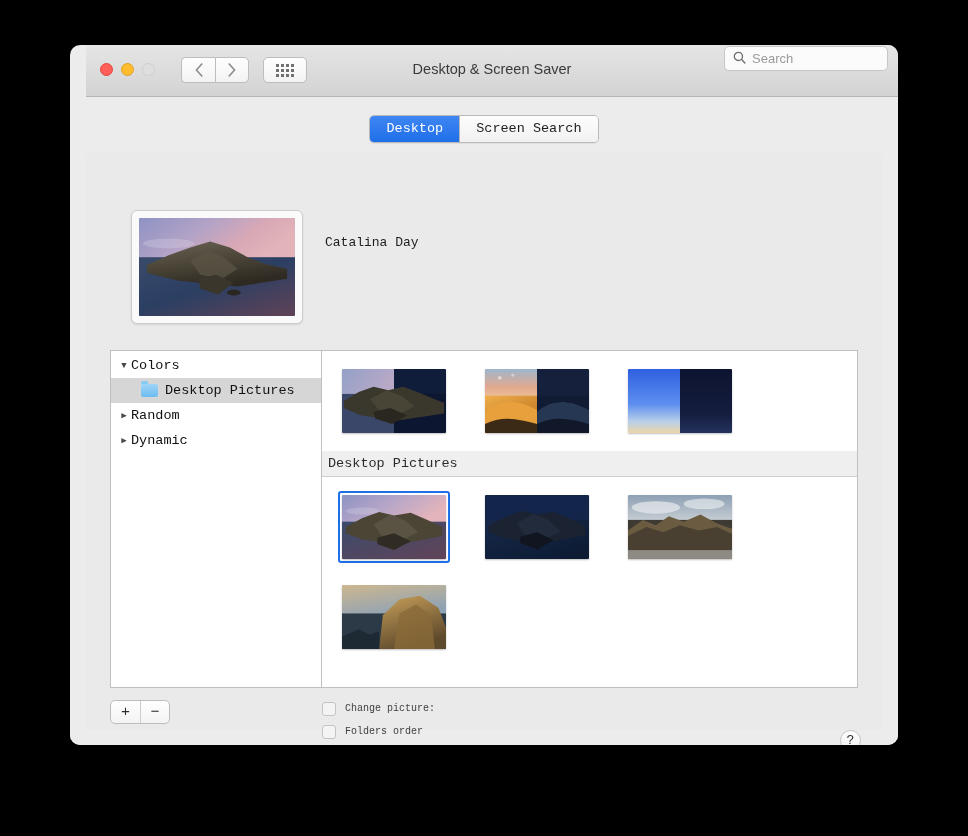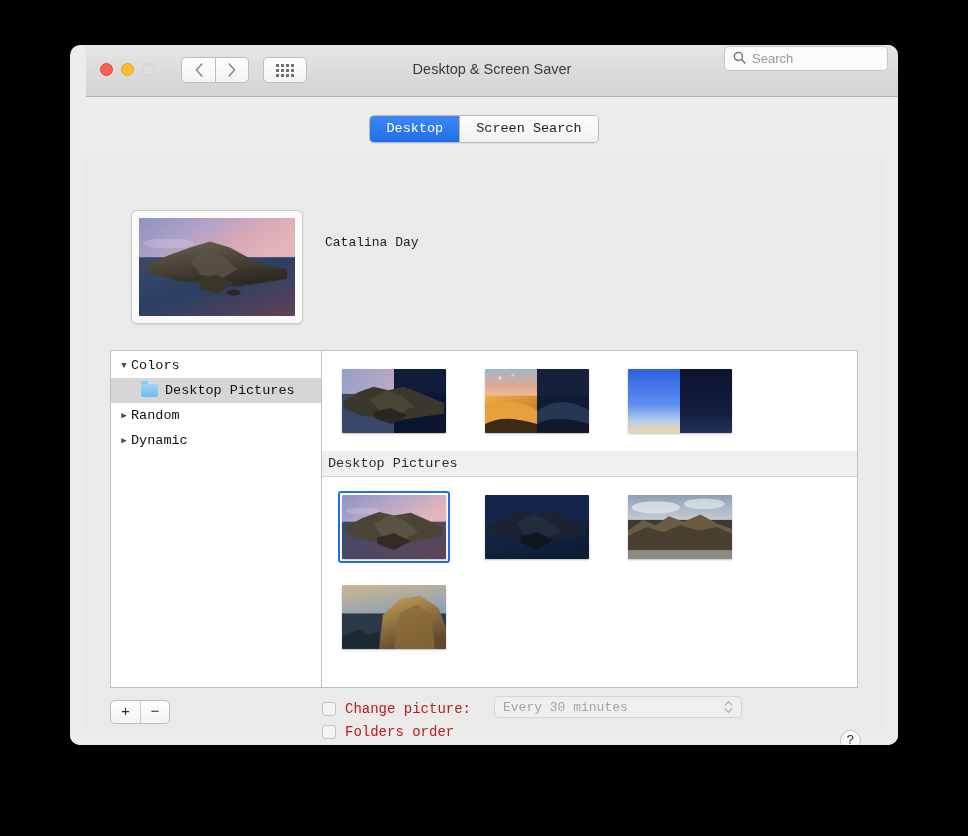--- a/index.html
+++ b/index.html
@@ -222,21 +222,21 @@
 
   .opts { position: absolute; left: 237px; top: 545px; }
   .optrow { display: flex; align-items: center; height: 23px; }
   .cbox {
     width: 14px; height: 14px; flex: none;
     border: 1px solid #c4c4c4;
     border-radius: 3px;
     background: #f4f4f4;
     margin-right: 9px;
   }
-  .optlabel { font-size: 14px; color: #b91c1c; }
+  .optlabel { font-size: 10px; color: #404040; }
   .popup {
     position: absolute; left: 409px; top: 544px;
     width: 248px; height: 22px;
     background: #efefef;
     border: 1px solid #d5d5d5;
     border-radius: 5px;
     display: flex; align-items: center;
     padding: 0 8px;
     font-size: 13px; color: #a4a4a4;
   }
@@ -538,27 +538,18 @@
         <div class="optrow">
           <span class="cbox"></span>
           <span class="optlabel">Change picture:</span>
         </div>
         <div class="optrow">
           <span class="cbox"></span>
           <span class="optlabel">Folders order</span>
         </div>
       </div>
 
-      <div class="popup">
-        <span>Every 30 minutes</span>
-        <span class="steppers">
-          <svg width="9" height="16" viewBox="0 0 9 16">
-              <path d="M1.2 6.4L4.5 2.6l3.3 3.8" stroke="#b0b0b0" stroke-width="1.3" fill="none" stroke-linecap="round" stroke-linejoin="round"></path>
-              <path d="M1.2 9.6l3.3 3.8 3.3-3.8" stroke="#b0b0b0" stroke-width="1.3" fill="none" stroke-linecap="round" stroke-linejoin="round"></path>
-            </svg>
-        </span>
-      </div>
 
       <div class="help">?</div>
 
     </div>
   </div>
 </div>
 
 </body></html>

